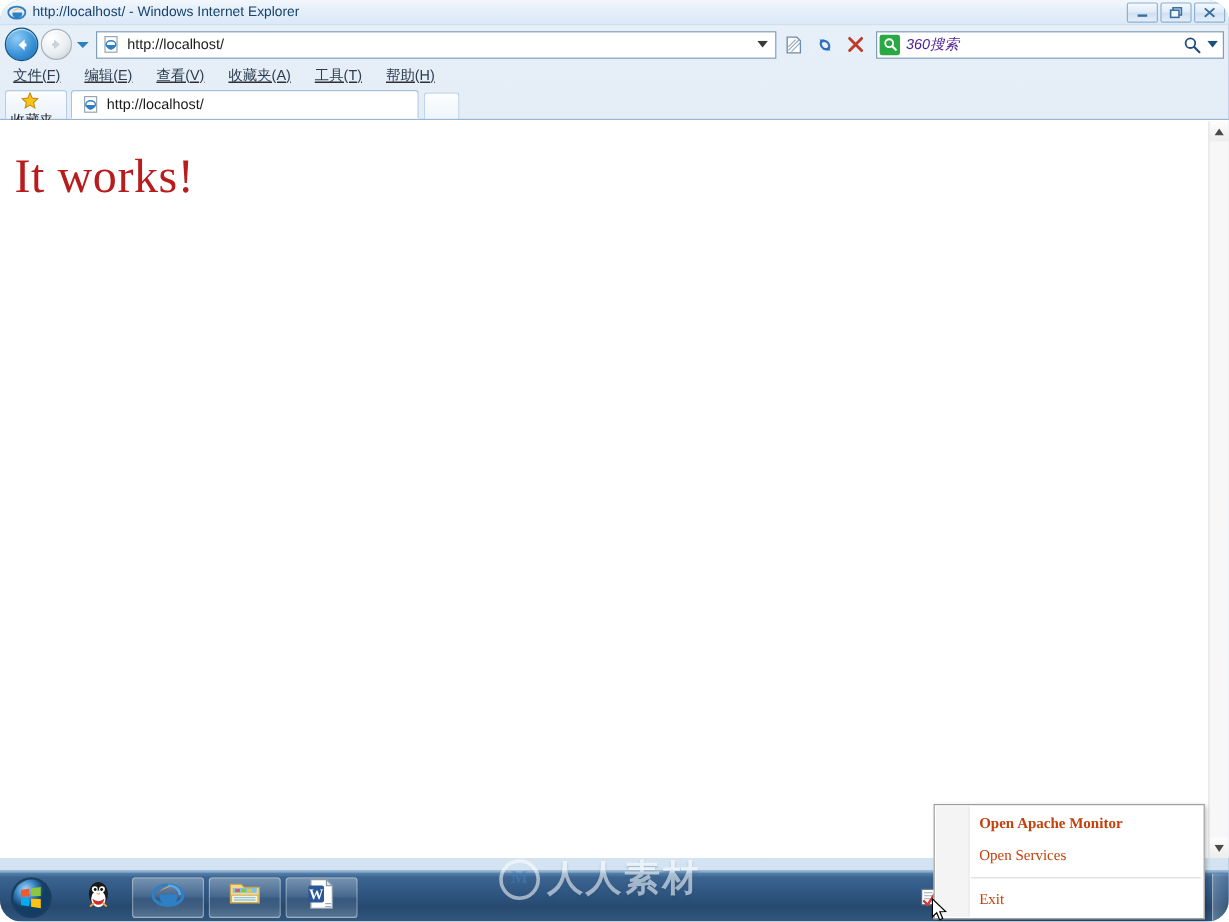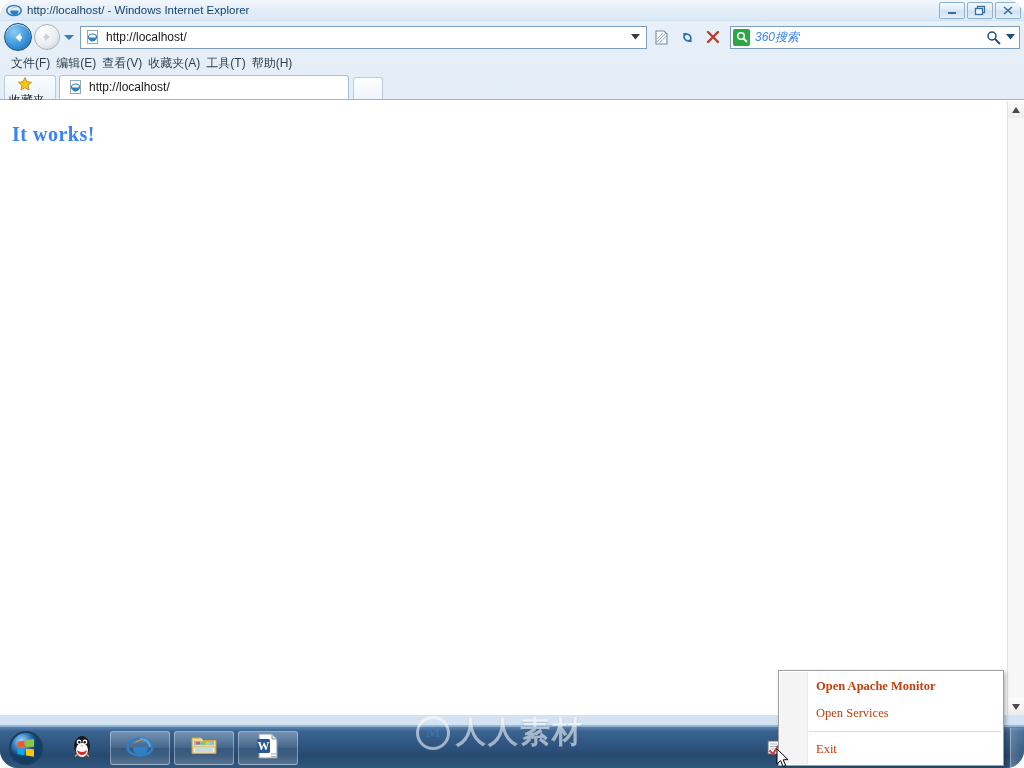--- a/index.html
+++ b/index.html
@@ -120,32 +120,34 @@
     padding: 0 2px 0 2px;
   }
   #search-engine-icon {
     width: 17px; height: 17px; flex: none; margin-right: 5px;
     background: #2aa843;
     border-radius: 2px;
     display: flex; align-items: center; justify-content: center;
   }
   #search-placeholder {
     flex: 1;
-    font-size: 12px; color: #3b82f6; font-style: italic;
+    font-size: 12px; color: #4c1d95; font-style: italic;
     font-family: "Liberation Sans", sans-serif;
     white-space: nowrap; overflow: hidden;
   }
   #search-submit { width: 20px; height: 20px; flex:none; display:flex; align-items:center; justify-content:center; cursor:pointer;}
   #search-dropdown { width: 14px; height: 20px; flex:none; display:flex; align-items:center; justify-content:center; cursor:pointer;}
 
   
   #menu-bar {
     height: 20px;
     display: flex; align-items: center;
     padding-left: 8px;
+    gap: 14px;
+    text-decoration: underline;
   }
   .menu-item {
     font-size: 12px; color: #2c3e50;
     cursor: pointer; white-space: nowrap;
     padding: 1px 3px;
     font-family: "Liberation Sans", sans-serif;
   }
 
   
   #tabs-row {
@@ -199,23 +201,23 @@
     border-top: 1px solid #ffffff;
     display: flex;
   }
   #page-body {
     flex: 1;
     padding: 22px 0 0 12px;
     overflow: hidden;
   }
   #page-heading {
     font-family: "Liberation Serif", serif;
-    font-size: 20px;
-    color: #3b82f6;
-    font-weight: bold;
+    font-size: 40px;
+    color: #b91c1c;
+    font-weight: normal;
     letter-spacing: 0.5px;
   }
   
   #page-scrollbar {
     width: 17px; flex: none;
     background: #f0f0f0;
     border-left: 1px solid #e2e2e2;
     display: flex; flex-direction: column;
   }
   .sb-arrow {

